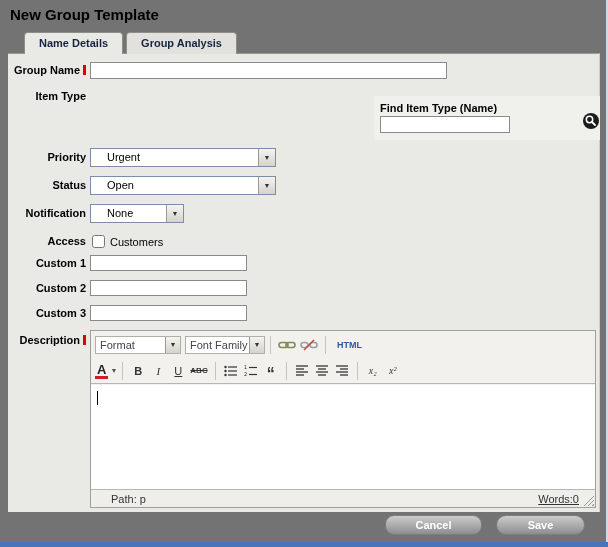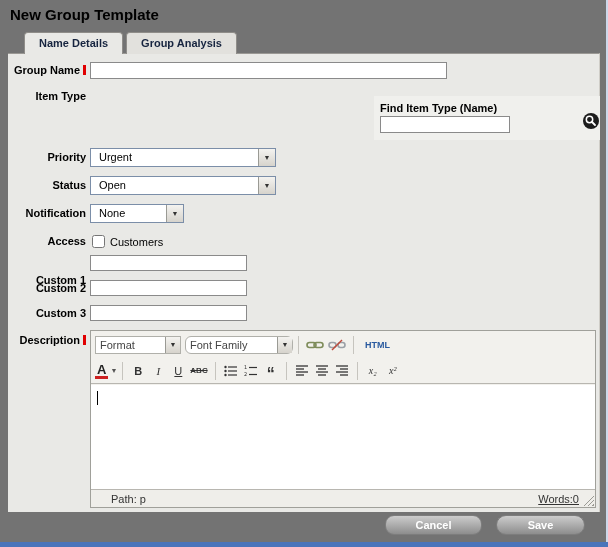--- a/index.html
+++ b/index.html
@@ -25,21 +25,21 @@
   .req { display:inline-block; width:3px; height:10px; background:#e00000; margin-left:3px; vertical-align:-1px; }
 
   .text-input { position:absolute; border:1px solid #8a8a8a; background:#fff; font-size:11px;
                 padding:1px 3px; font-family:"Liberation Sans", sans-serif; }
 
   .subpanel { position:absolute; left:366px; top:42px; width:226px; height:44px; background:#f0f0ed; }
   .find-label { position:absolute; left:372px; top:48px; font-size:11px; font-weight:bold; color:#000; }
   .magnifier { position:absolute; left:574px; top:58px; width:18px; height:18px; cursor:pointer; }
 
   .combo { position:absolute; height:19px; background:#fff; border:1px solid #7b8ea8; display:flex; }
-  .combo-text { flex:1; font-size:11px; color:#000; padding:2px 8px; overflow:hidden; white-space:nowrap; }
+  .combo-text { flex:1; font-size:11px; color:#000; padding:2px 16px; overflow:hidden; white-space:nowrap; }
   .combo-btn { width:17px; background:linear-gradient(#f4f3f0,#d6d3cc); border-left:1px solid #9a9a94;
                font-size:7px; color:#333; display:flex; align-items:center; justify-content:center; cursor:pointer; }
 
   .checkbox { position:absolute; width:13px; height:13px; }
   .check-label { position:absolute; font-size:11px; color:#000; }
 
   
   .editor { position:absolute; left:82px; top:276px; width:506px; height:178px;
             border:1px solid #a0a09a; background:#f2f1ed; }
   .toolbar { position:absolute; left:0; width:504px; display:flex; align-items:center; }
@@ -126,39 +126,39 @@
     <div class="flabel" style="top:153px;"><span>Notification</span></div>
     <div class="combo" style="left:82px; top:150px; width:94px;">
       <span class="combo-text">None</span>
       <span class="combo-btn">▼</span>
     </div>
 
     <div class="flabel" style="top:181px;"><span>Access</span></div>
     <input type="checkbox" class="checkbox" style="left: 84px; top: 181px;">
     <span class="check-label" style="left:102px; top:182px;">Customers</span>
 
-    <div class="flabel" style="top:203px;margin-top:17px;"><span>Custom 1</span></div>
+    <div class="flabel" style="top:203px;"><span>Custom 1</span></div>
     <input class="text-input" style="left: 82px; top: 201px; width: 157px; height: 16px;">
 
     <div class="flabel" style="top:228px;"><span>Custom 2</span></div>
     <input class="text-input" style="left: 82px; top: 226px; width: 157px; height: 16px;">
 
     <div class="flabel" style="top:253px;"><span>Custom 3</span></div>
     <input class="text-input" style="left: 82px; top: 251px; width: 157px; height: 16px;">
 
     <div class="flabel" style="top:280px;"><span>Description</span><span class="req"></span></div>
 
     <div class="editor">
 
       <div class="toolbar row1">
         <div class="tcombo" style="width:86px;">
           <span class="combo-text">Format</span>
           <span class="combo-btn">▼</span>
         </div>
-        <div class="tcombo" style="width:108px;border-radius:6px;">
+        <div class="tcombo" style="width:80px;">
           <span class="combo-text">Font Family</span>
           <span class="combo-btn">▼</span>
         </div>
         <span class="tsep"></span>
         <span class="tbtn">
           <svg width="18" height="14" viewBox="0 0 18 14">
             <rect x="1" y="4.5" width="9" height="5" rx="2.5" fill="none" stroke="#7e8c5a" stroke-width="1.6"></rect>
             <rect x="8" y="4.5" width="9" height="5" rx="2.5" fill="none" stroke="#7e8c5a" stroke-width="1.6"></rect>
           </svg>
         </span>

